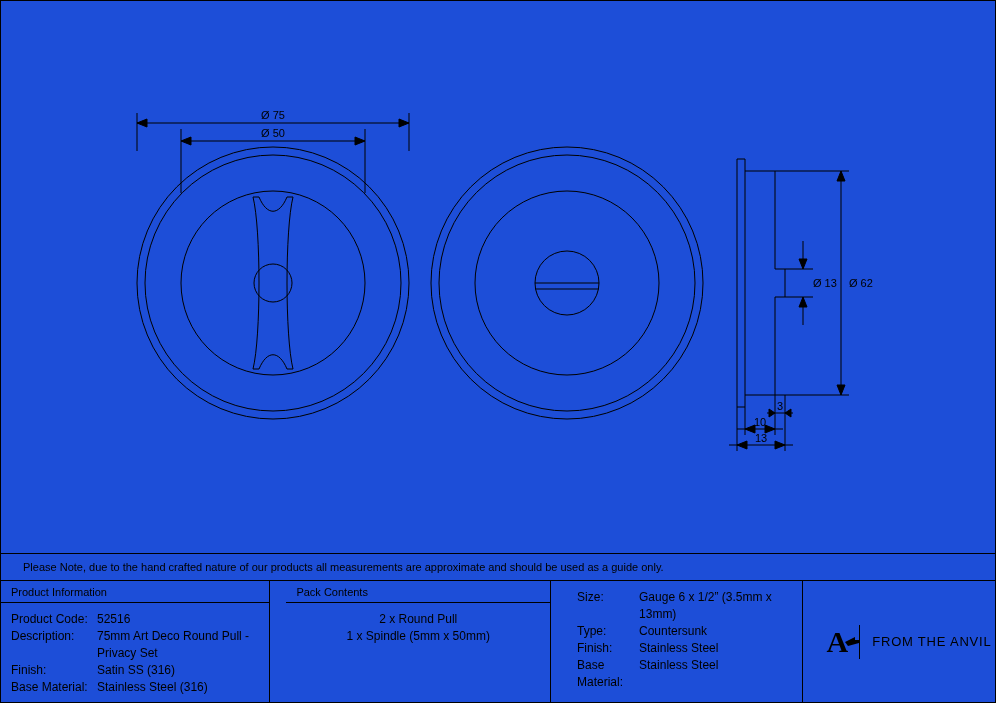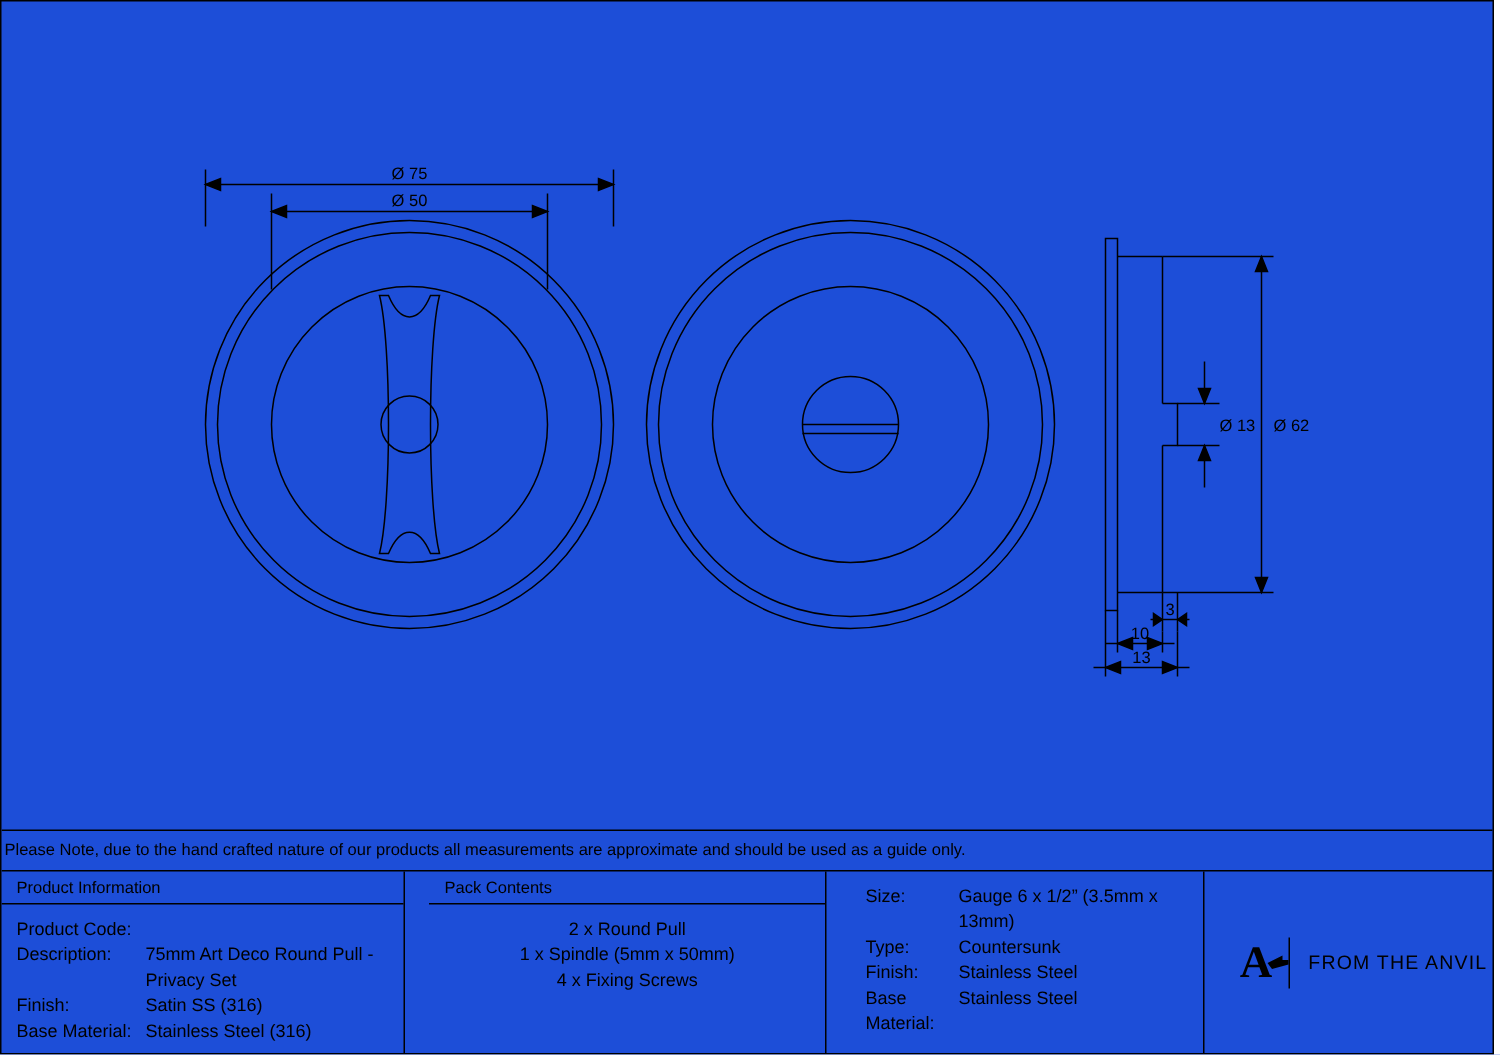--- a/index.html
+++ b/index.html
@@ -31,21 +31,21 @@
 
   
   #note-bar {
     position: absolute;
     left: 0; top: 552px;
     width: 998px; height: 28px;
     border-top: 1px solid #000;
     border-bottom: 1px solid #000;
     display: flex;
     align-items: center;
-    padding-left: 2px;
+    padding-left: 22px;
     font-size: 11px;
   }
   
   #info {
     position: absolute;
     left: 0; top: 580px;
     width: 998px; height: 121px;
     display: flex;
     gap: 16px;
   }
@@ -228,20 +228,21 @@
     <span>Please Note, due to the hand crafted nature of our products all measurements are approximate and should be used as a guide only.</span>
   </div>
 
   <div id="info">
 
     <div class="col col-prod">
       <div class="col-head">Product Information</div>
       <div class="col-body">
         <div class="kv">
           <span class="k">Product Code:</span>
+          <span class="v">52516</span>
         </div>
         <div class="kv">
           <span class="k">Description:</span>
           <span class="v">75mm Art Deco Round Pull - Privacy Set</span>
         </div>
         <div class="kv">
           <span class="k">Finish:</span>
           <span class="v">Satin SS (316)</span>
         </div>
         <div class="kv">
@@ -249,21 +250,20 @@
           <span class="v">Stainless Steel (316)</span>
         </div>
       </div>
     </div>
 
     <div class="col col-pack">
       <div class="col-head">Pack Contents</div>
       <div class="col-body">
         <div class="plain-line">2 x Round Pull</div>
         <div class="plain-line">1 x Spindle (5mm x 50mm)</div>
-        <div class="plain-line">4 x Fixing Screws</div>
       </div>
     </div>
 
     <div class="col col-fix">
       <div class="col-body">
         <div class="kv kv-fix">
           <span class="k">Size:</span>
           <span class="v">Gauge 6 x 1/2” (3.5mm x 13mm)</span>
         </div>
         <div class="kv kv-fix">

